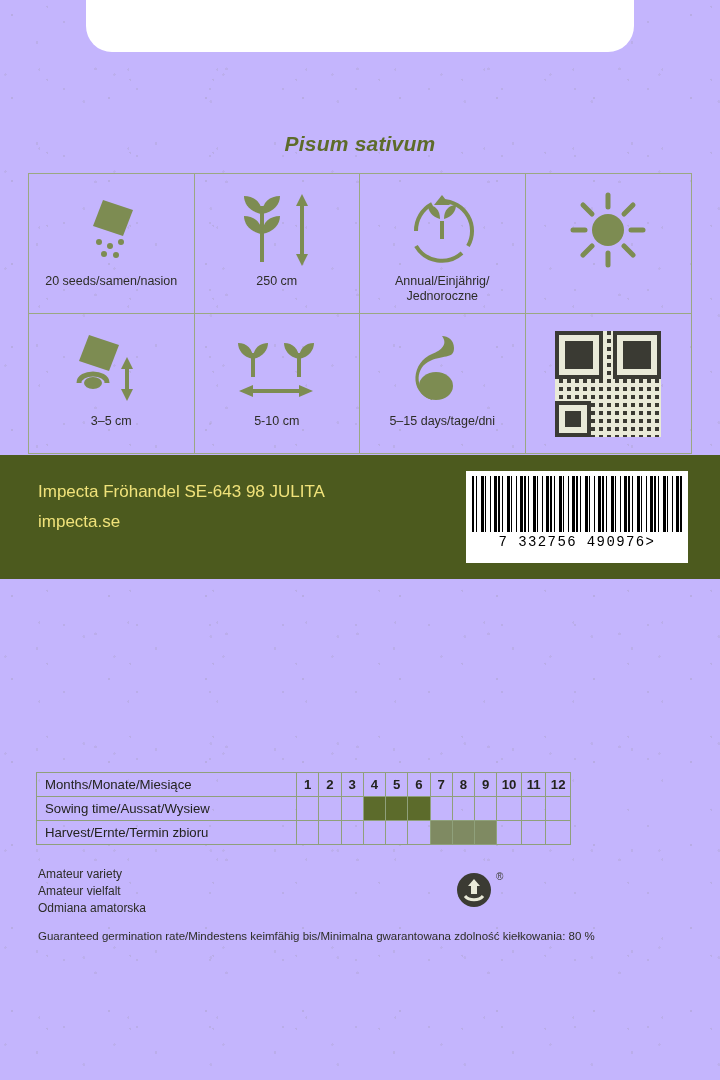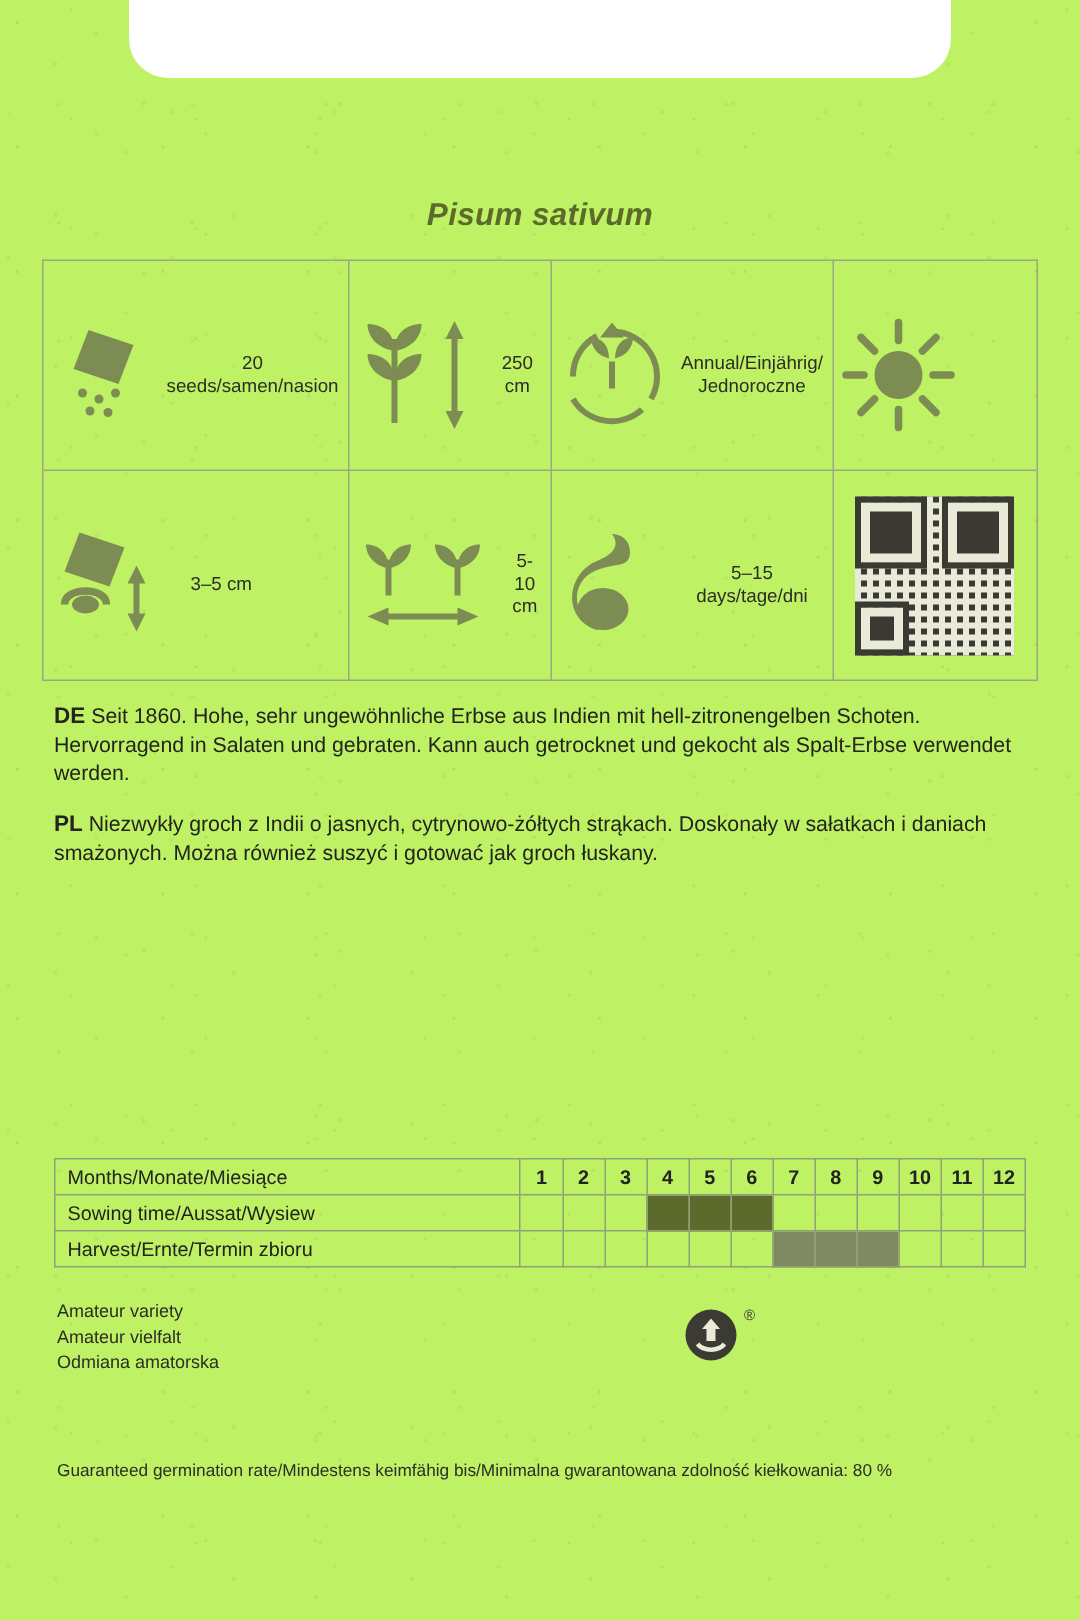--- a/index.html
+++ b/index.html
@@ -5,21 +5,21 @@
   * { box-sizing: border-box; }
   html, body {
     margin: 0; padding: 0;
     width: 720px; height: 1080px;
     background: #ffffff;
     font-family: "Liberation Sans", sans-serif;
   }
   #packet {
     position: relative;
     width: 720px; height: 1080px;
-    background: #bef264;
+    background: #c4b5fd;
     overflow: hidden;
   }
   
   #packet::before {
     content: "";
     position: absolute; inset: 0;
     background-image:
       radial-gradient(circle at 12% 18%, rgba(120,120,90,.18) 0 1.1px, transparent 1.2px),
       radial-gradient(circle at 31% 42%, rgba(120,120,90,.14) 0 1.3px, transparent 1.4px),
       radial-gradient(circle at 57% 9%,  rgba(120,120,90,.16) 0 1px,   transparent 1.1px),
@@ -61,21 +61,21 @@
     border-bottom: none;
     display: grid;
     grid-template-columns: repeat(4, 1fr);
     grid-template-rows: 140px 140px;
   }
   .icon-cell {
     border-right: 1px solid #9aa882;
     border-bottom: 1px solid #9aa882;
     position: relative;
     display: flex;
-    flex-direction: row;
+    flex-direction: column;
     align-items: center;
     justify-content: flex-start;
     padding-top: 12px;
   }
   .icon-cell:nth-child(4n) { border-right: none; }
   .icon-art { height: 88px; display: flex; align-items: center; justify-content: center; }
   .icon-label {
     font-size: 12.5px;
     color: #2d2d27;
     text-align: center;
@@ -110,21 +110,21 @@
     font-size: 14.2px;
     line-height: 1.33;
   }
   .desc-block { margin-bottom: 11px; }
   .lang-code { font-weight: bold; font-size: 15px; }
 
   
   #calendar {
     position: absolute;
     left: 36px; top: 772px;
-    width: 648px;
+    width: 535px;
     border-collapse: collapse;
     font-size: 13.2px;
     color: #23231f;
   }
   #calendar td, #calendar th {
     border: 1px solid #8fa07b;
     height: 24px;
   }
   .cal-rowlabel {
     text-align: left;
@@ -139,21 +139,21 @@
   #amateur {
     position: absolute; left: 38px; top: 866px;
     font-size: 12px; color: #2d2d27; line-height: 1.42;
   }
   #recycle {
     position: absolute; left: 452px; top: 868px;
     width: 58px; height: 44px;
   }
   #guarantee {
     position: absolute; left: 38px; top: 930px;
-    font-size: 11.5px; color: #2d2d27; margin-top: 45px;
+    font-size: 11.5px; color: #2d2d27;
   }
 
   
   #bottom-bar {
     position: absolute; left: 0; bottom: 0;
     width: 720px; height: 124px;
     background: #4c5a1e;
   }
   #brand {
     position: absolute; left: 38px; top: 22px;
@@ -385,15 +385,27 @@
       <svg width="58" height="44" viewBox="0 0 58 44">
         <circle cx="22" cy="22" r="17" fill="#3b3b33"></circle>
         <path d="M22 11 L28 18 L25 18 L25 26 L19 26 L19 18 L16 18 Z" fill="#e9ead8"></path>
         <path d="M13 28 C17 33 27 33 31 28" stroke="#e9ead8" stroke-width="3" fill="none"></path>
         <text x="44" y="12" font-family="Liberation Sans, sans-serif" font-size="10" fill="#3b3b33">®</text>
       </svg>
     </div>
 
     <div id="guarantee">Guaranteed germination rate/Mindestens keimfähig bis/Minimalna gwarantowana zdolność kiełkowania: 80 %</div>
 
+    <div id="bottom-bar">
+      <div id="brand">
+        <span>Impecta Fröhandel SE-643 98 JULITA</span>
+        <span class="site">impecta.se</span>
+      </div>
+      <div id="barcode-box">
+        <div id="barcode-bars"></div>
+        <div id="barcode-num">
+          <span>7  332756  490976</span><span>&gt;</span>
+        </div>
+      </div>
+    </div>
 
   </div>
 </div>
 
 </body></html>

